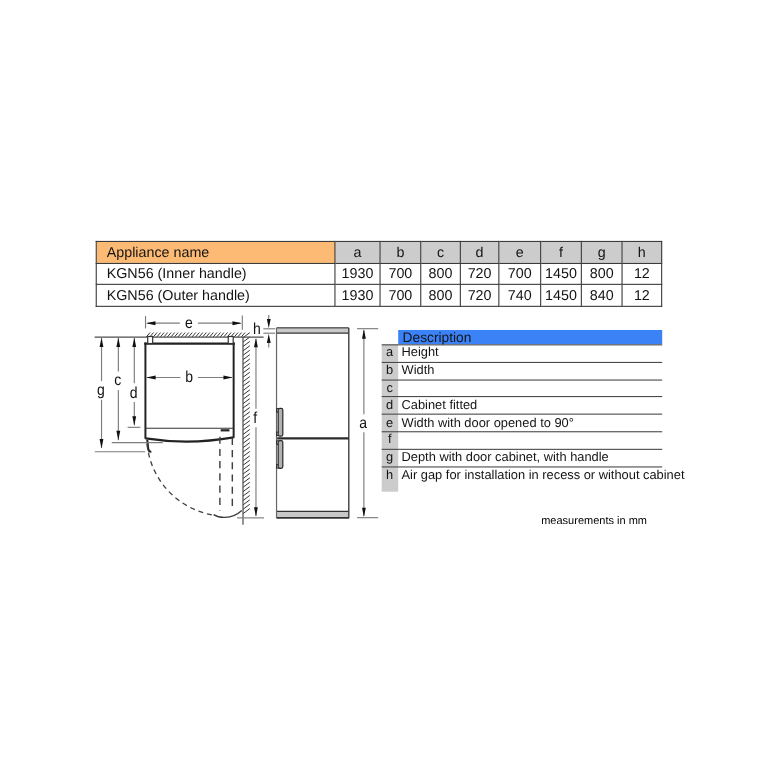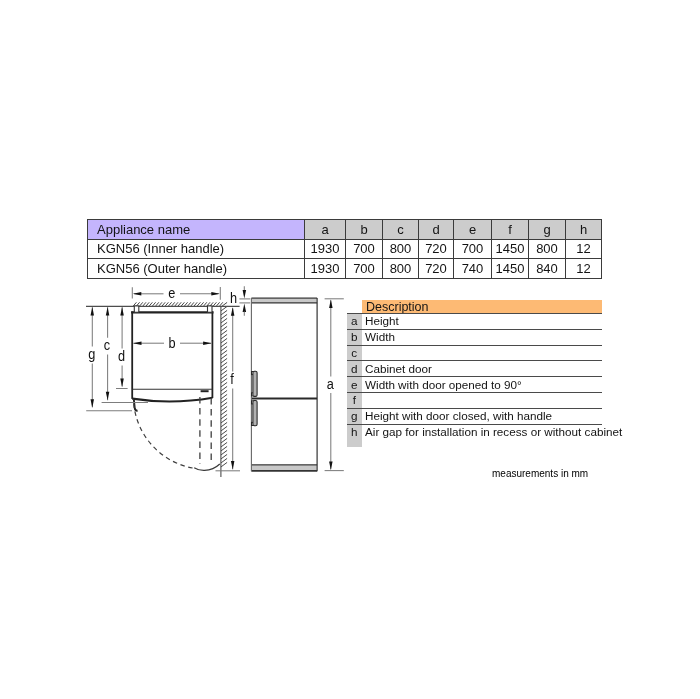--- a/index.html
+++ b/index.html
@@ -2,22 +2,22 @@
 <html><head><meta charset="utf-8">
 <style>
 html,body{margin:0;padding:0;background:#fff}
 #page{position:relative;width:700px;height:699px;background:#fff;overflow:hidden;
   font-family:"Liberation Sans",sans-serif;}
 table.spec{position:absolute;left:87px;top:219px;border-collapse:collapse;table-layout:fixed;}
 table.spec td{border:1px solid #3b3b3b;height:18.5px;text-align:center;vertical-align:middle;
   font-size:13px;color:#141414;padding:0;line-height:1;}
 table.spec td.name{text-align:left;padding-left:9px;}
 table.spec tr.hd td{background:#cccccc;}
-table.spec tr.hd td.name{background:#c4b5fd;}
-.lhead{position:absolute;left:362px;top:299.5px;width:240px;height:13.5px;background:#fdba74;
+table.spec tr.hd td.name{background:#fdba74;}
+.lhead{position:absolute;left:362px;top:299.5px;width:240px;height:13.5px;background:#3b82f6;
   font-size:12.5px;color:#141414;line-height:14px;padding-left:4px;box-sizing:border-box}
 .lcol{position:absolute;left:346.5px;top:313px;width:15.5px;height:134px;background:#ccc}
 .lline{position:absolute;left:346.5px;width:255.5px;height:1px;background:#4a4a4a}
 .lk{position:absolute;left:346.5px;width:15.5px;text-align:center;font-size:11.7px;color:#141414;
   display:flex;align-items:center;justify-content:center}
 .lt{position:absolute;left:365px;width:250px;font-size:11.7px;color:#141414;
   display:flex;align-items:center;white-space:nowrap}
 .dl{font-family:"Liberation Sans",sans-serif;font-size:14.5px;fill:#111}
 .mm{position:absolute;left:492px;top:468px;font-size:10px;color:#000000;white-space:nowrap}
 </style></head>
@@ -162,25 +162,25 @@
     <div class="lline" style="top:313.0px"></div>
     <div class="lk" style="top:313.0px;height:15.8px">a</div>
     <div class="lt" style="top:313.0px;height:15.8px">Height</div>
     <div class="lline" style="top:328.8px"></div>
     <div class="lk" style="top:328.8px;height:15.8px">b</div>
     <div class="lt" style="top:328.8px;height:15.8px">Width</div>
     <div class="lline" style="top:344.6px"></div>
     <div class="lk" style="top:344.6px;height:15.8px">c</div>
     <div class="lline" style="top:360.4px"></div>
     <div class="lk" style="top:360.4px;height:15.8px">d</div>
-    <div class="lt" style="top:360.4px;height:15.8px">Cabinet door</div>
+    <div class="lt" style="top:360.4px;height:15.8px">Cabinet fitted</div>
     <div class="lline" style="top:376.2px"></div>
     <div class="lk" style="top:376.2px;height:15.8px">e</div>
     <div class="lt" style="top:376.2px;height:15.8px">Width with door opened to 90°</div>
     <div class="lline" style="top:392.0px"></div>
     <div class="lk" style="top:392.0px;height:15.8px">f</div>
     <div class="lline" style="top:407.8px"></div>
     <div class="lk" style="top:407.8px;height:15.8px">g</div>
-    <div class="lt" style="top:407.8px;height:15.8px">Height with door closed, with handle</div>
+    <div class="lt" style="top:407.8px;height:15.8px">Depth with door cabinet, with handle</div>
     <div class="lline" style="top:423.6px"></div>
     <div class="lk" style="top:423.6px;height:15.8px">h</div>
     <div class="lt" style="top:423.6px;height:15.8px">Air gap for installation in recess or without cabinet</div>
 <div class="mm">measurements in mm</div>
 </div>
 </body></html>

